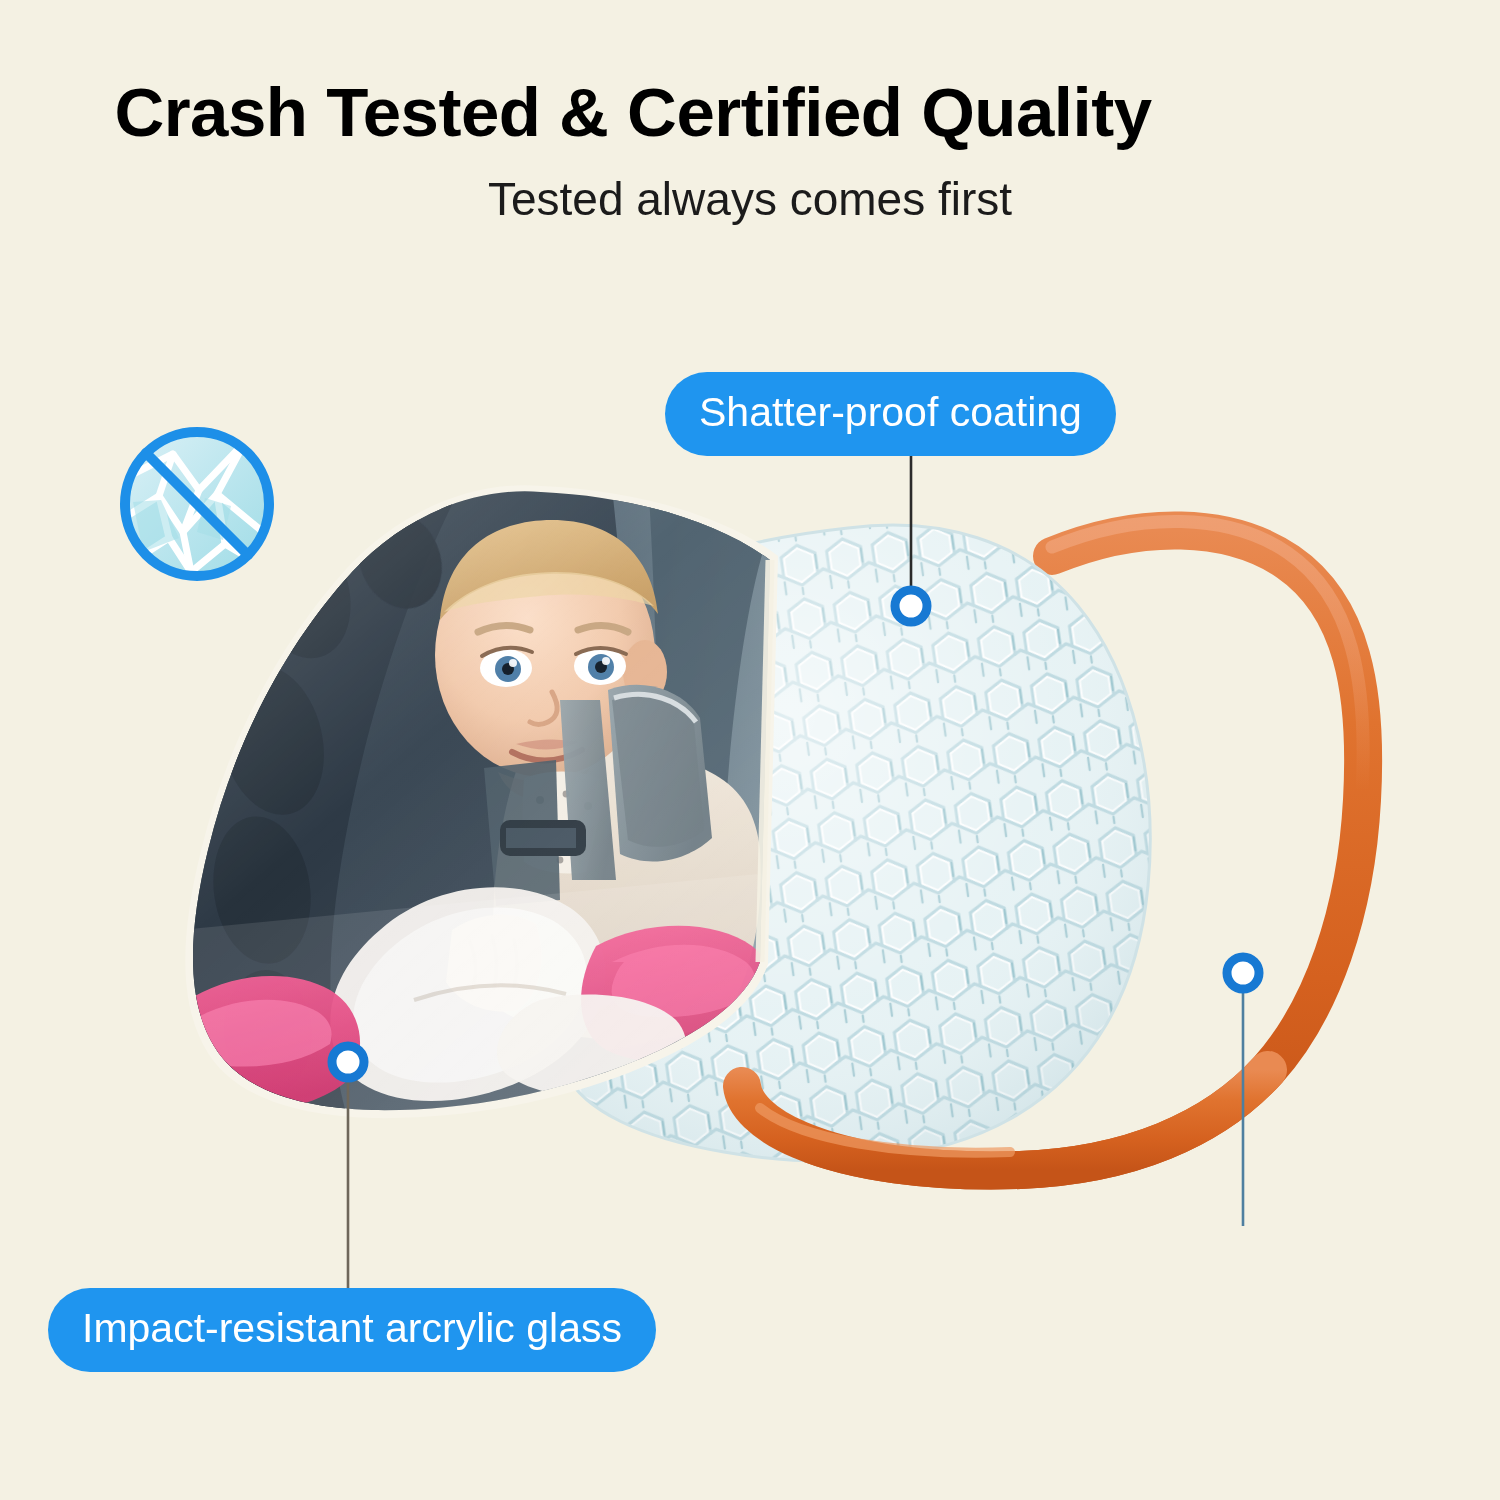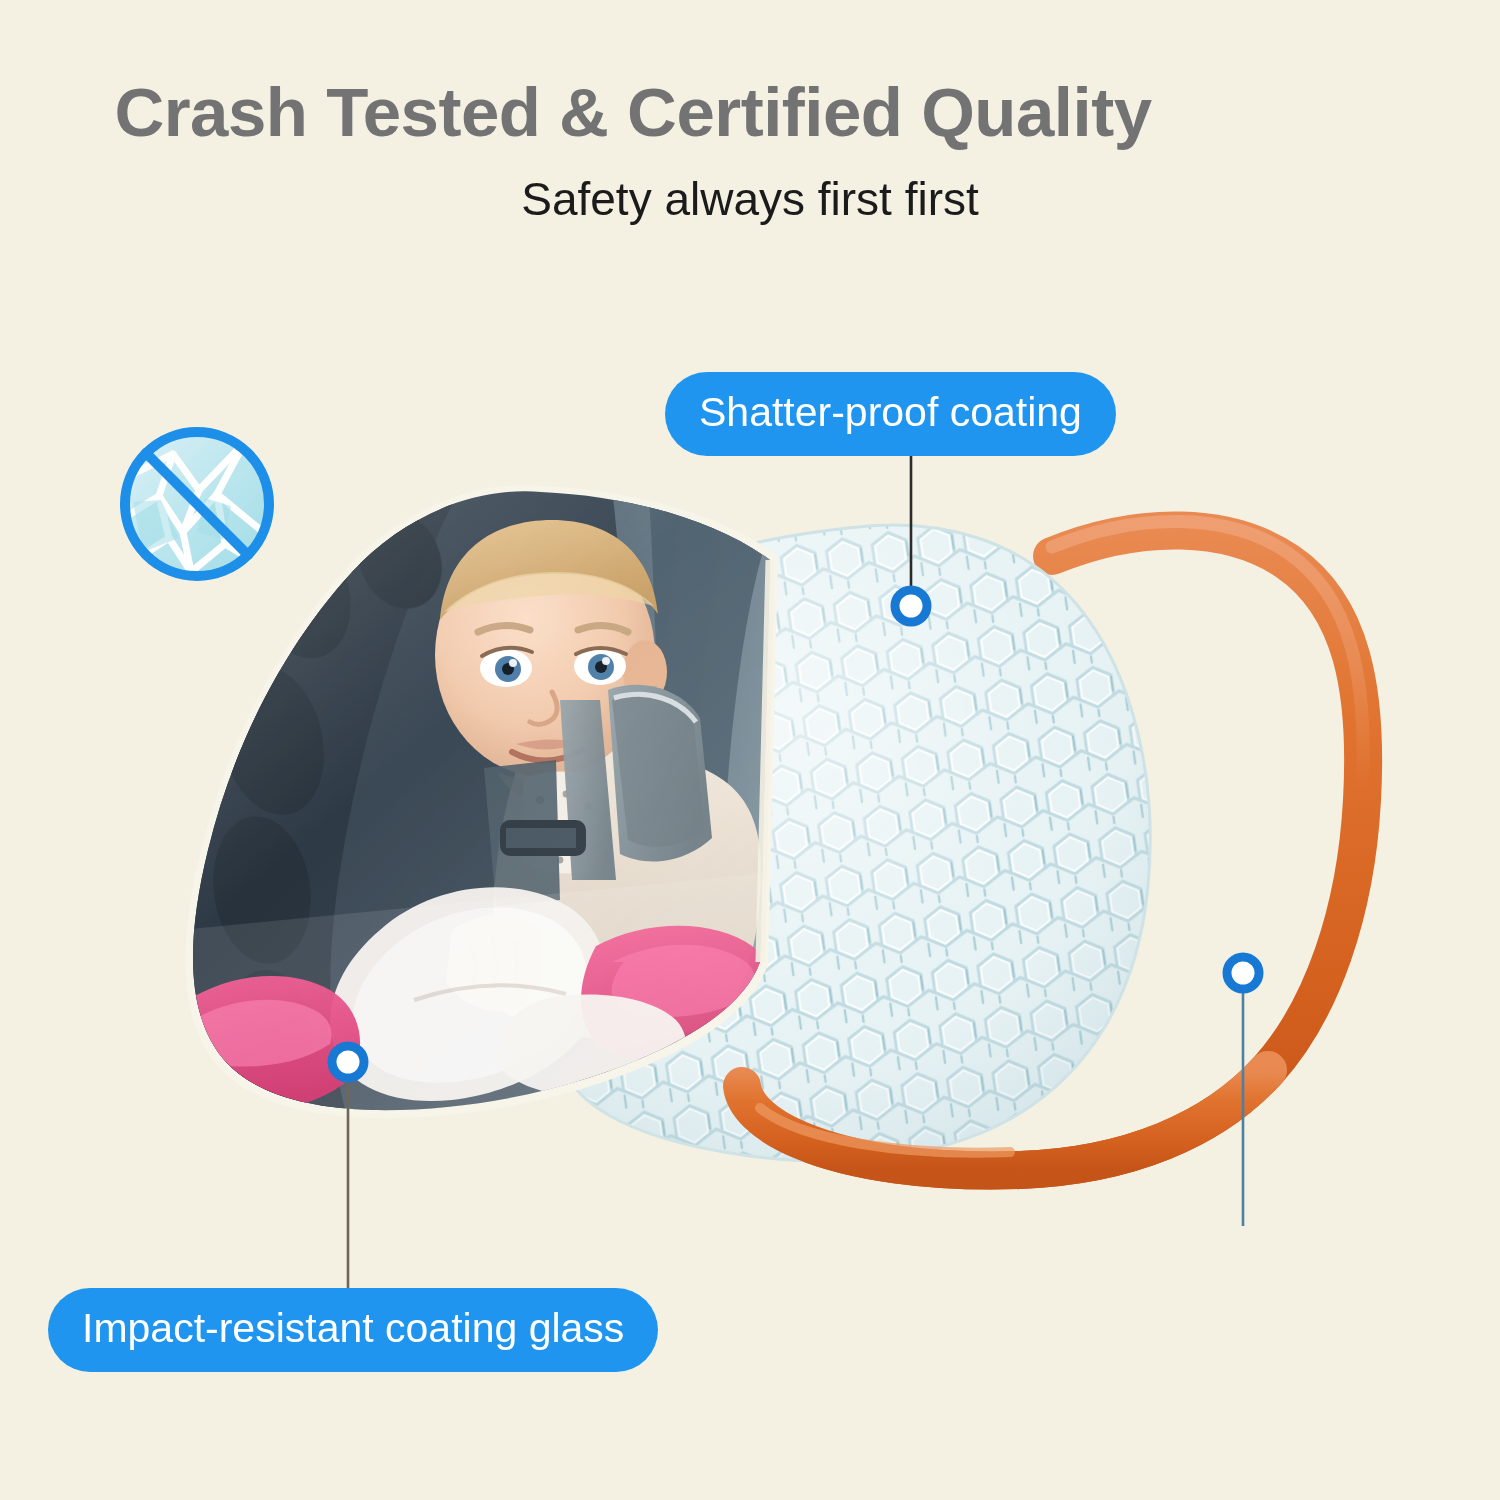--- a/index.html
+++ b/index.html
@@ -12,21 +12,21 @@
   }
   #stage{position:absolute;inset:0;width:1500px;height:1500px;}
 
   
   .title{
     position:absolute;left:0;top:78px;width:1266px;
     text-align:center;
     font-size:69px;line-height:1.0;
     font-weight:bold;
     letter-spacing:-0.5px;
-    color:#737373;
+    color:#000000;
     white-space:nowrap;
   }
   .subtitle{
     position:absolute;left:0;top:176px;width:1500px;
     text-align:center;
     font-size:46px;line-height:1.0;
     font-weight:normal;
     color:#1b1b1b;
     white-space:nowrap;
   }
@@ -58,21 +58,21 @@
 
   
   .connectors{position:absolute;left:0;top:0;width:1500px;height:1500px;}
 </style>
 </head>
 <body>
 
 <div id="stage">
 
   <div class="title">Crash Tested &amp; Certified Quality</div>
-  <div class="subtitle">Safety always first first</div>
+  <div class="subtitle">Tested always comes first</div>
 
   <div class="badge">
     <svg width="168" height="168" viewBox="0 0 168 168">
       <defs>
         <clipPath id="badgeClip">
             <circle cx="84" cy="84" r="72"></circle>
           </clipPath>
         <linearGradient id="glassGrad" x1="0" y1="0" x2="1" y2="1">
           <stop offset="0%" stop-color="#DCF1F6"></stop>
           <stop offset="45%" stop-color="#BFE7EF"></stop>
@@ -369,16 +369,16 @@
 
     <line x1="348" y1="1068" x2="348" y2="1292" stroke="#6E675A" stroke-width="2.6"></line>
     <circle cx="348" cy="1062" r="16" fill="#FFFFFF" stroke="#1779D3" stroke-width="9"></circle>
 
     <line x1="1243" y1="979" x2="1243" y2="1226" stroke="#4E7FA0" stroke-width="2.6"></line>
     <circle cx="1243" cy="973" r="16" fill="#FFFFFF" stroke="#1779D3" stroke-width="9"></circle>
   </svg>
 
   <div class="pill pill-shatter">Shatter-proof coating</div>
 
-  <div class="pill pill-acrylic">Impact-resistant coating glass</div>
+  <div class="pill pill-acrylic">Impact-resistant arcrylic glass</div>
 
 
 </div>
 
 </body></html>

